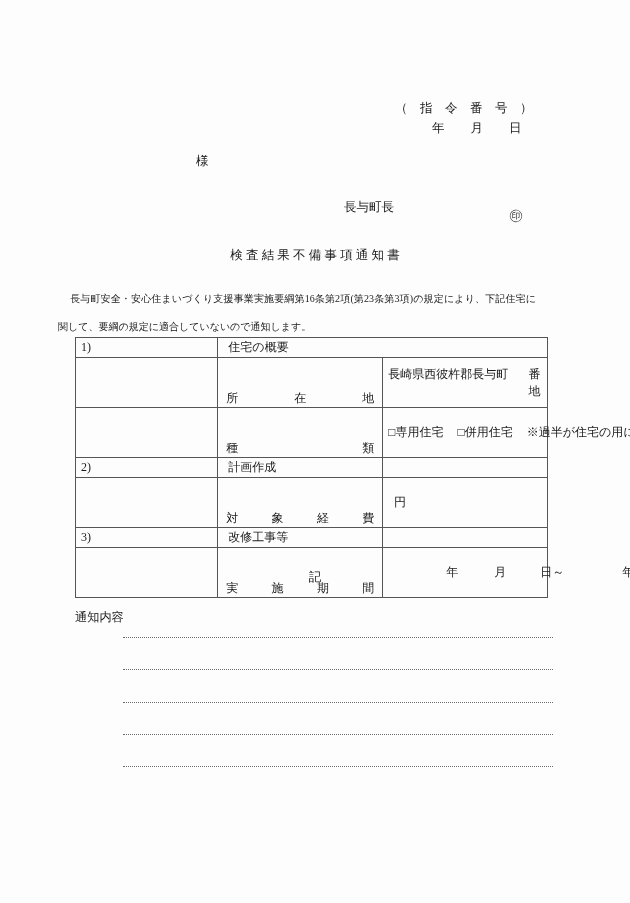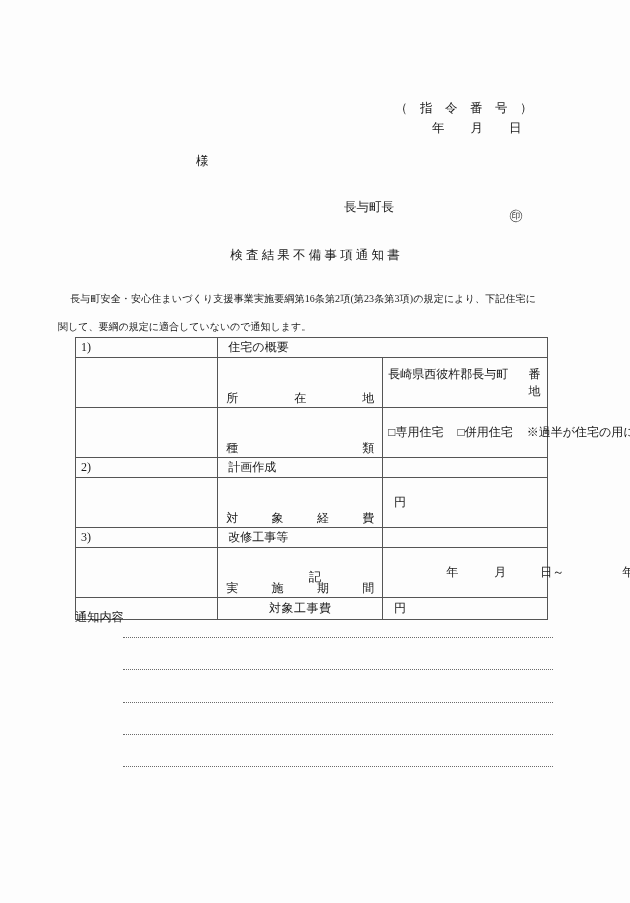--- a/index.html
+++ b/index.html
@@ -241,29 +241,20 @@
       </tr>
       <tr class="row-norm">
         <td class="col-num"></td>
         <td class="col-label">
           <span class="lbl">実 施 期 間</span>
         </td>
         <td class="col-value">
           <span class="val-period"><span>年</span><span class="g1"></span><span>月</span><span class="g2"></span><span>日～</span><span class="g3"></span><span>年</span><span class="g1"></span><span class="g2"></span></span>
         </td>
       </tr>
-      <tr class="row-norm">
-        <td class="col-num"></td>
-        <td class="col-label">
-          <span class="lbl-tight">対象工事費</span>
-        </td>
-        <td class="col-value">
-          <span class="val-yen">円</span>
-        </td>
-      </tr>
     </tbody>
   </table>
 
   <div class="abs ki">記</div>
   <div class="abs notice-label">通知内容</div>
 
   <div id="notice-lines">
       <div class="abs dotted-line" style="top: 637px;"></div>
       <div class="abs dotted-line" style="top: 669px;"></div>
       <div class="abs dotted-line" style="top: 702px;"></div>

